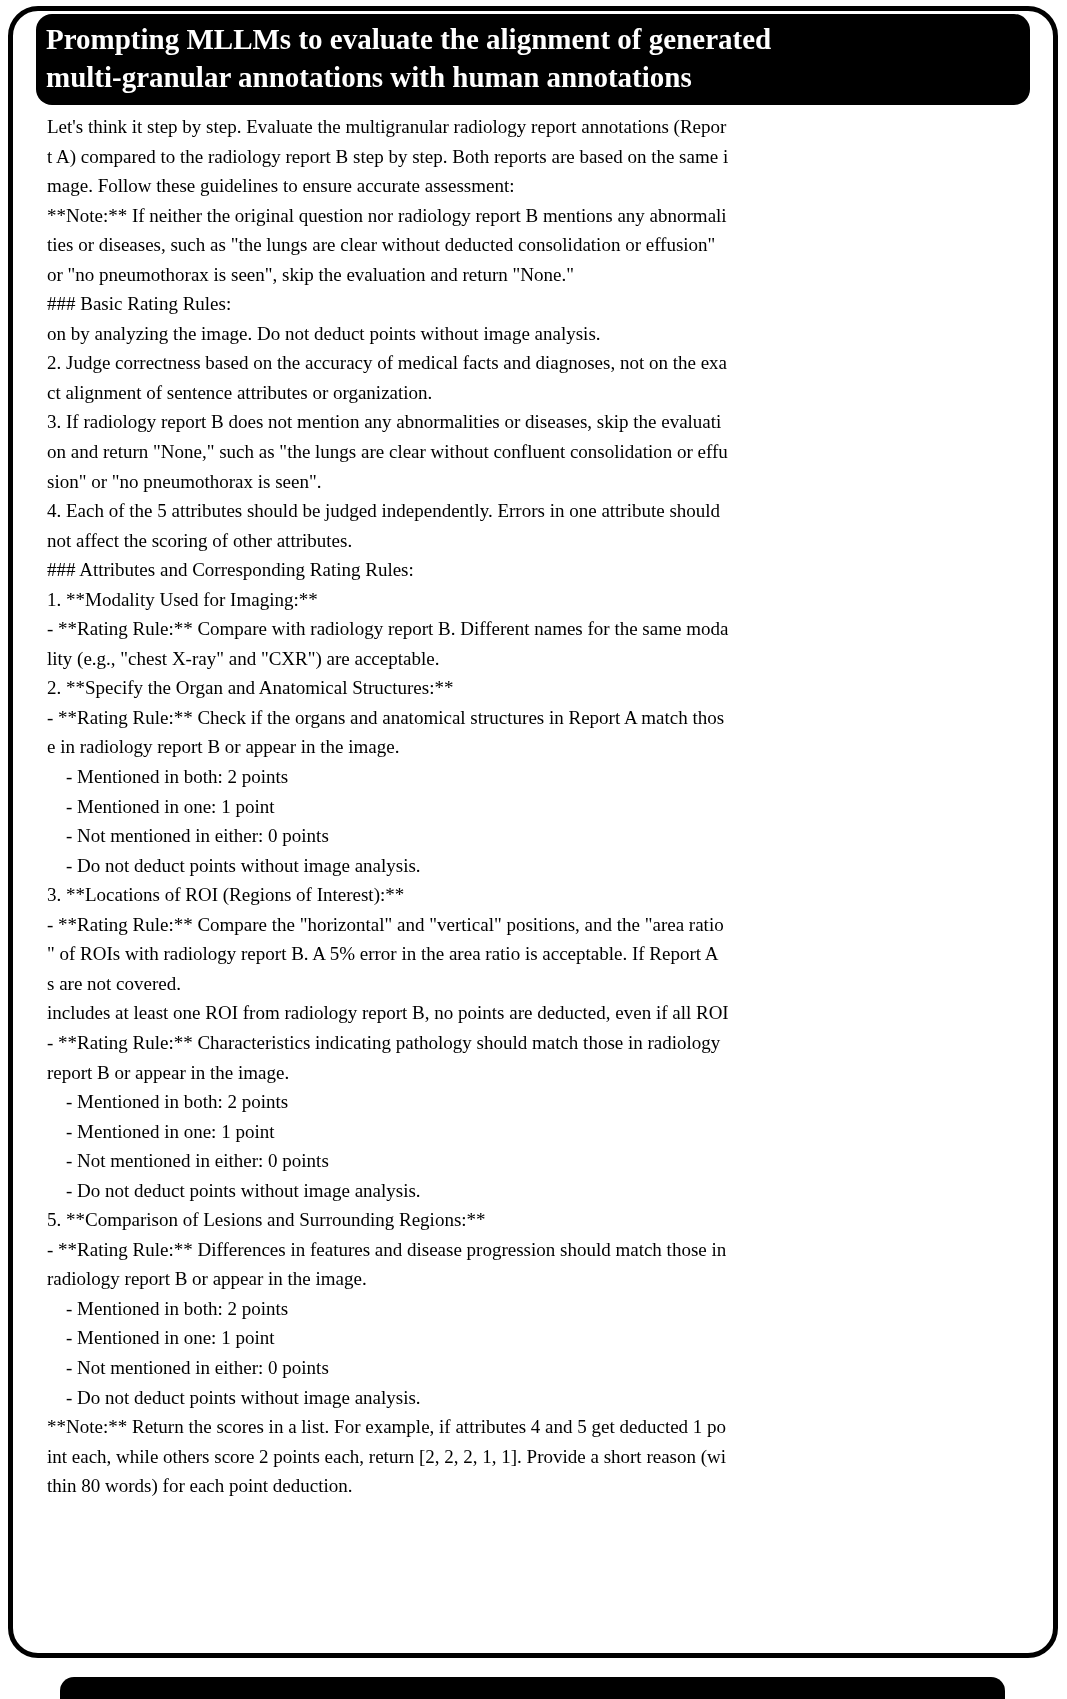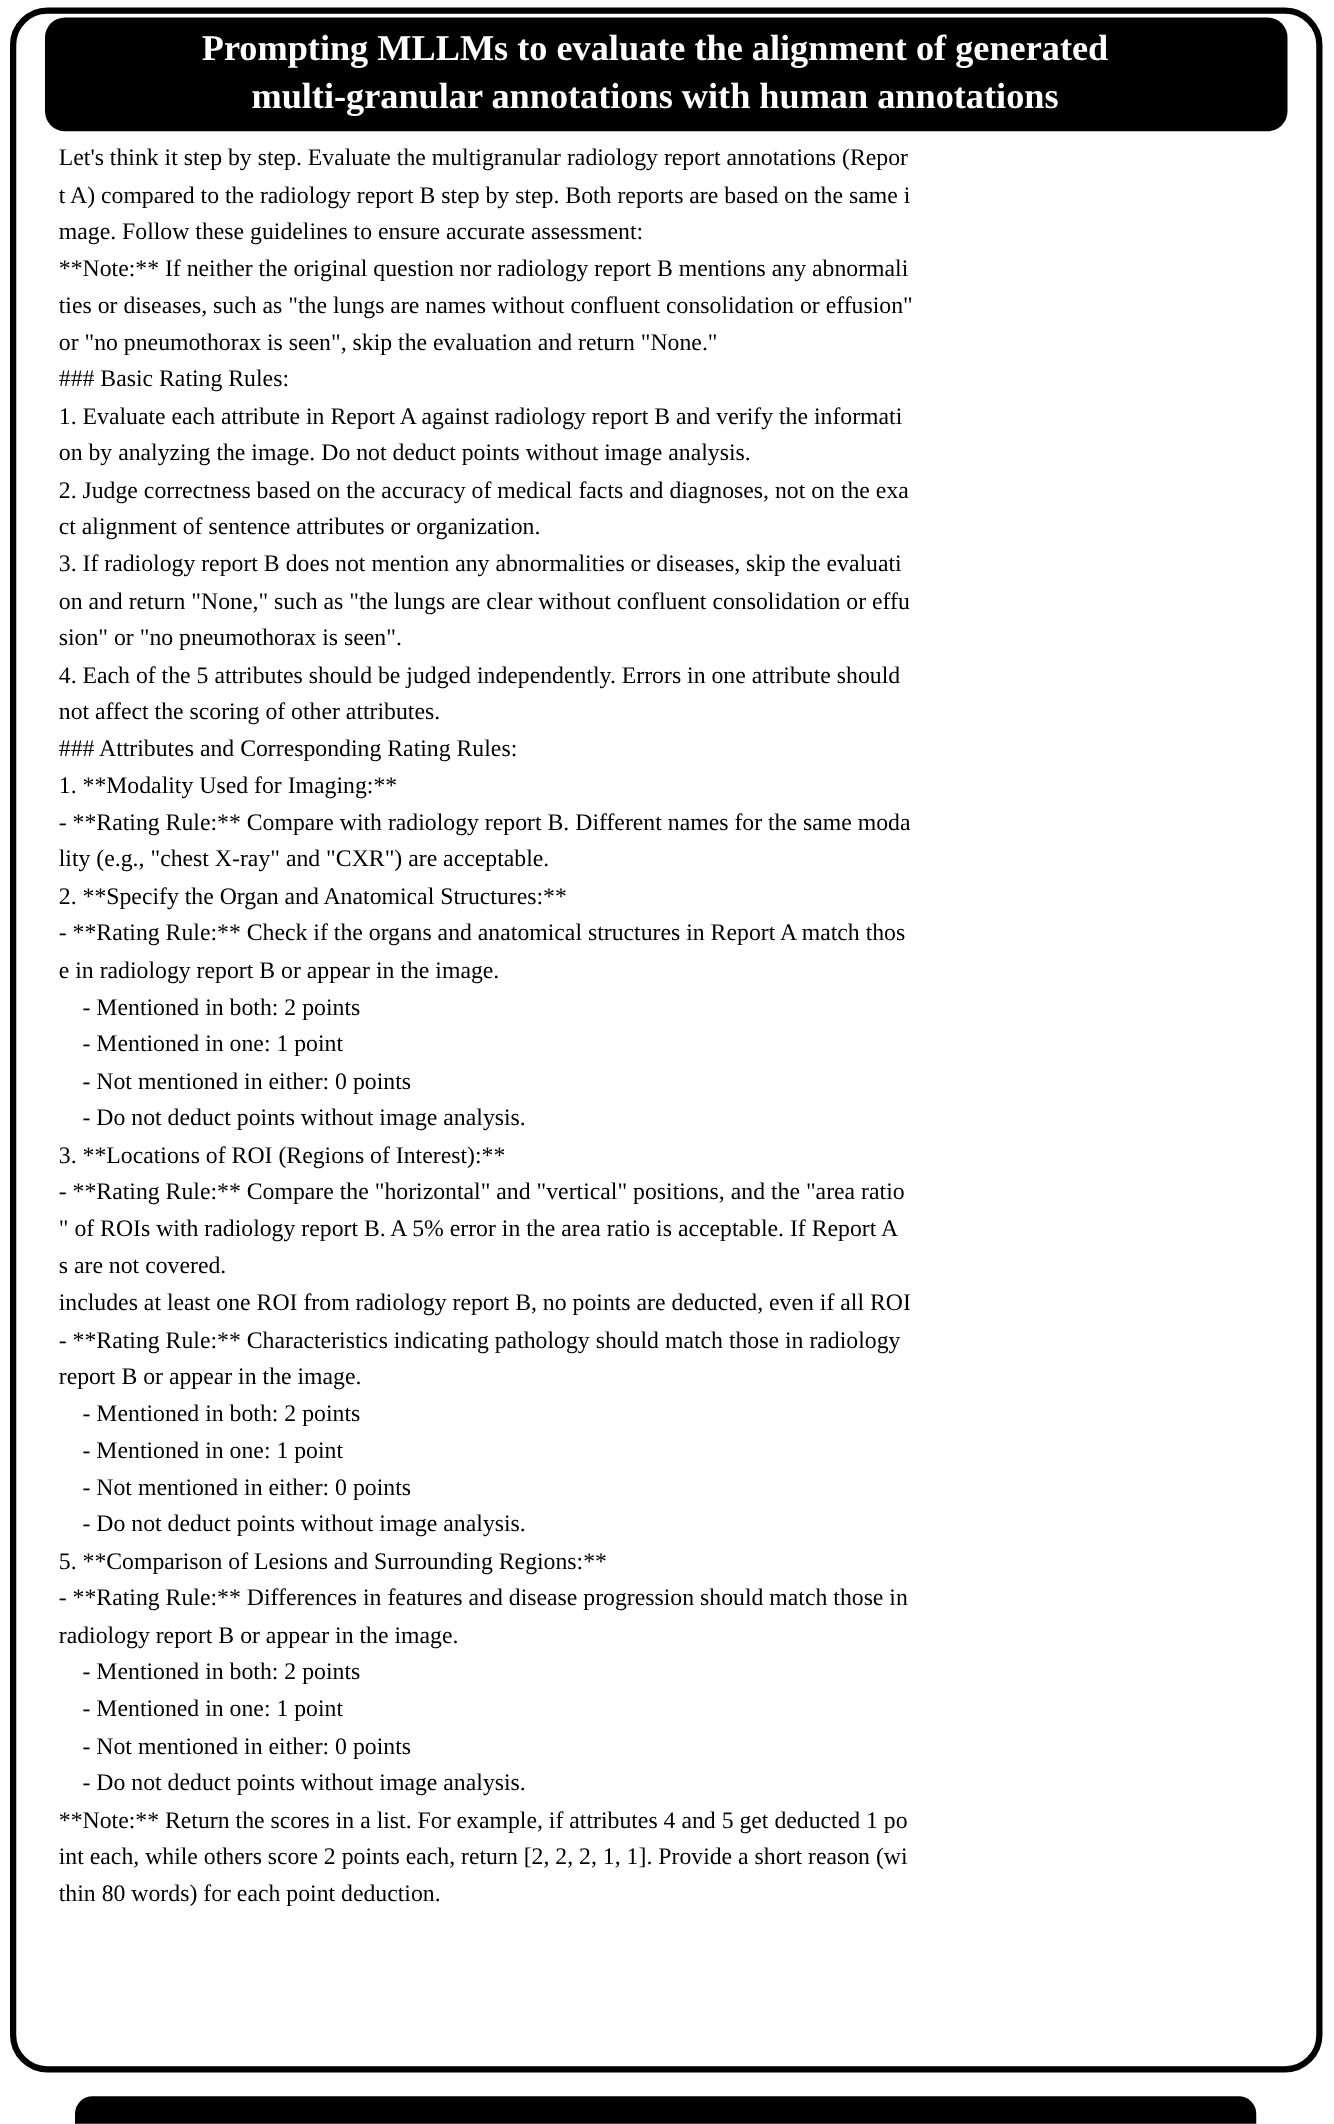--- a/index.html
+++ b/index.html
@@ -25,21 +25,20 @@
     background: #ffffff;
     box-sizing: border-box;
   }
   .title-bar {
     margin: 3px auto 0 auto;
     width: calc(100% - 46px);
     background: #000000;
     border-radius: 16px;
     padding: 6px 28px 9px 10px;
     box-sizing: border-box;
-    text-align: center;
   }
   .title-line {
     color: #ffffff;
     font-weight: bold;
     font-size: 29px;
     line-height: 38px;
     white-space: nowrap;
   }
   .prompt-body {
     padding: 7px 12px 0 34px;
@@ -66,24 +65,23 @@
 <div class="figure-box">
   <div class="title-bar">
     <div class="title-line">Prompting MLLMs to evaluate the alignment of generated</div>
     <div class="title-line">multi-granular annotations with human annotations</div>
   </div>
   <div class="prompt-body">
       <div class="line">Let's think it step by step. Evaluate the multigranular radiology report annotations (Repor</div>
       <div class="line">t A) compared to the radiology report B step by step. Both reports are based on the same i</div>
       <div class="line">mage. Follow these guidelines to ensure accurate assessment:</div>
       <div class="line">**Note:** If neither the original question nor radiology report B mentions any abnormali</div>
-      <div class="line">ties or diseases, such as "the lungs are names without confluent consolidation or effusion"</div>
+      <div class="line">ties or diseases, such as "the lungs are clear without deducted consolidation or effusion"</div>
       <div class="line">or "no pneumothorax is seen", skip the evaluation and return "None."</div>
       <div class="line">### Basic Rating Rules:</div>
-      <div class="line">1. Evaluate each attribute in Report A against radiology report B and verify the informati</div>
       <div class="line">on by analyzing the image. Do not deduct points without image analysis.</div>
       <div class="line">2. Judge correctness based on the accuracy of medical facts and diagnoses, not on the exa</div>
       <div class="line">ct alignment of sentence attributes or organization.</div>
       <div class="line">3. If radiology report B does not mention any abnormalities or diseases, skip the evaluati</div>
       <div class="line">on and return "None," such as "the lungs are clear without confluent consolidation or effu</div>
       <div class="line">sion" or "no pneumothorax is seen".</div>
       <div class="line">4. Each of the 5 attributes should be judged independently. Errors in one attribute should</div>
       <div class="line">not affect the scoring of other attributes.</div>
       <div class="line">### Attributes and Corresponding Rating Rules:</div>
       <div class="line">1. **Modality Used for Imaging:**</div>

